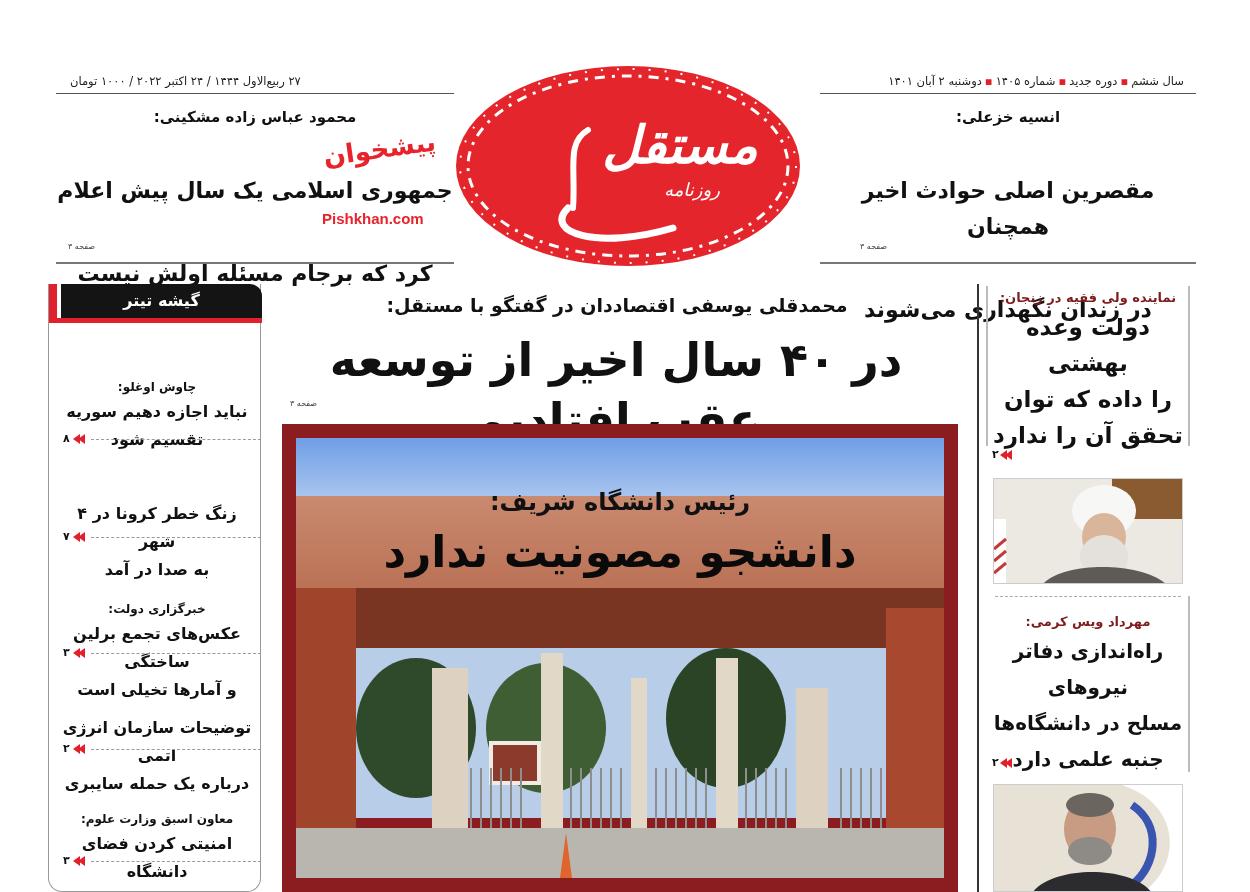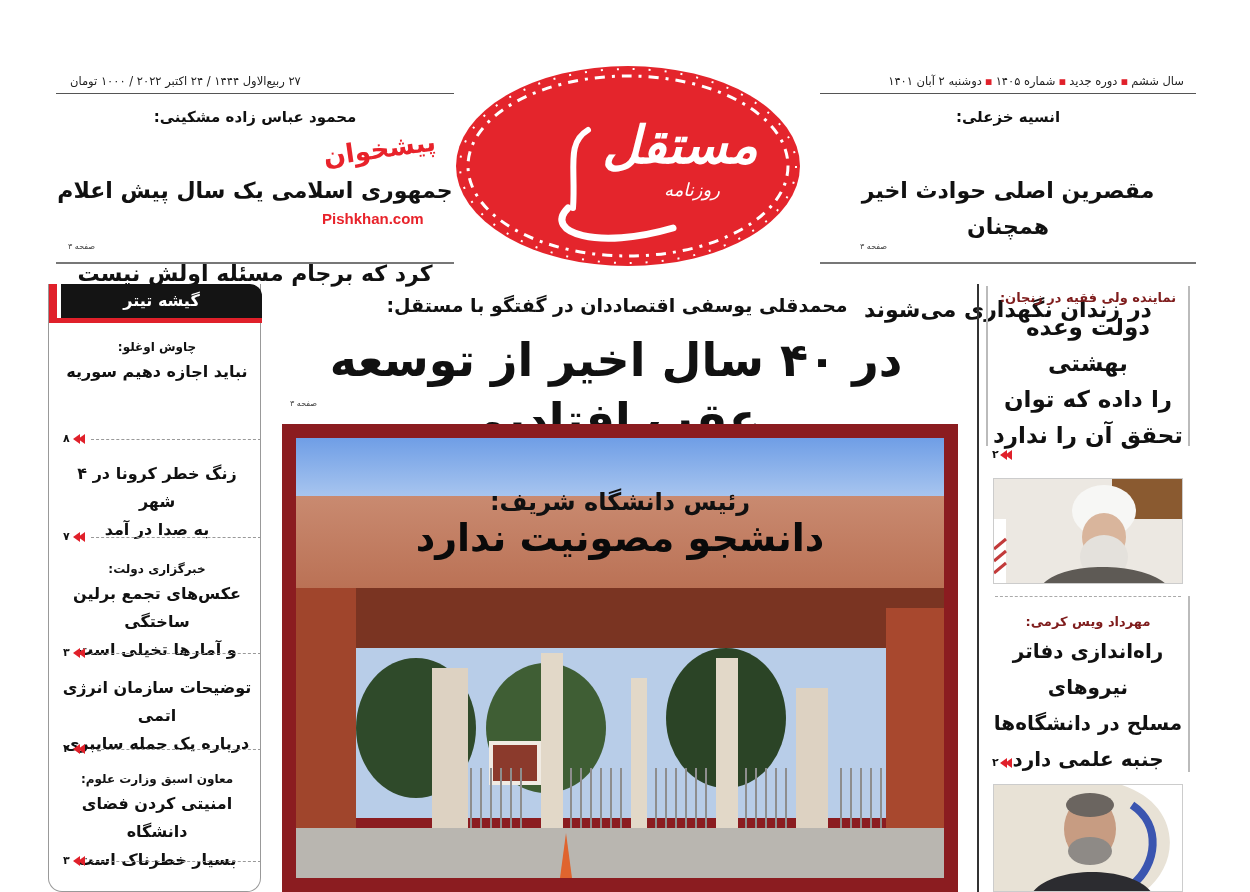--- a/index.html
+++ b/index.html
@@ -33,39 +33,39 @@
   .watermark .wm-en { position: absolute; left: 4px; top: 76px; font-family: "Liberation Sans", sans-serif; font-size: 15px; color: #e8232b; font-weight: bold; }
 
   
   .gisheh { position: absolute; left: 48px; top: 284px; width: 213px; height: 608px;
     border-left: 1.5px solid #999; border-right: 1.5px solid #999; border-bottom: 1.5px solid #999; border-radius: 0 0 14px 14px; }
   .gisheh-head { position: absolute; left: 0; top: 0; width: 213px; height: 40px; padding-left: 40px; }
   .gisheh-head .black { position: absolute; left: 12px; right: 0; top: 0; height: 34px; background: #141414; border-radius: 0 12px 0 0;
     color: #fff; font-weight: bold; font-size: 16px; text-align: center; line-height: 34px; letter-spacing: 1px; }
   .gisheh-head .red-tab { position: absolute; left: 0; top: 0; width: 8px; height: 34px; background: #e0202a; }
   .gisheh-head .red-bar { position: absolute; left: 0; right: 0; top: 34px; height: 5px; background: #e0202a; }
-  .g-item { position: absolute; left: 8px; width: 200px; text-align: center; }
+  .g-item { position: absolute; left: 8px; width: 200px; text-align: center; margin-top: 40px; }
   .g-item .kicker { font-weight: bold; font-size: 12px; margin-bottom: 4px; }
   .g-item .title { font-weight: bold; font-size: 16px; line-height: 28px; letter-spacing: -0.4px; }
   .g-sep { position: absolute; left: 8px; width: 204px; height: 12px; direction: ltr; }
   .g-sep .num { position: absolute; left: 6px; top: -2px; font-size: 11px; font-weight: bold; }
   .g-sep .arrow { position: absolute; left: 16px; top: 0; width: 0; height: 0; border-top: 5px solid transparent; border-bottom: 5px solid transparent; border-right: 7px solid #e0202a; }
   .g-sep .arrow2 { left: 21px; }
   .g-sep .dash { position: absolute; left: 34px; right: 0; top: 5px; border-top: 1.5px dashed #999; }
 
   
   .main-kicker { position: absolute; left: 270px; top: 294px; width: 694px; text-align: center; font-weight: bold; font-size: 19px; }
   .main-title { position: absolute; left: 266px; top: 330px; width: 700px; text-align: center; font-weight: bold; font-size: 46px; letter-spacing: -1px; line-height: 60px; }
   .main-page-ref { position: absolute; left: 290px; top: 399px; font-size: 8px; color: #444; }
 
   .photo-frame { position: absolute; left: 282px; top: 424px; width: 676px; height: 468px; background: #8b1c20; }
   .photo { position: absolute; left: 14px; top: 14px; width: 648px; height: 440px; overflow: hidden; }
   .photo svg { display: block; }
   .photo-kicker { position: absolute; left: 0; width: 100%; top: 50px; text-align: center; font-weight: bold; font-size: 24px; color: #111; }
-  .photo-title { position: absolute; left: 0; width: 100%; top: 78px; text-align: center; font-weight: bold; font-size: 38px; color: #0a0a0a; letter-spacing: -1px; }
+  .photo-title { position: absolute; left: 0; width: 100%; top: 88px; text-align: center; font-weight: bold; font-size: 44px; color: #0a0a0a; letter-spacing: -1px; }
 
   
   .rcol-rule { position: absolute; left: 977px; top: 284px; width: 1.5px; height: 608px; background: #333; }
   .r-box { position: absolute; left: 986px; width: 204px; text-align: center; }
   .r-box .kicker { color: #7f1d1d; font-weight: bold; font-size: 13px; margin-bottom: 4px; }
   .r-box .title { font-weight: bold; font-size: 23px; line-height: 36px; letter-spacing: -0.5px; }
   .r-box-border { position: absolute; width: 1.5px; background: #bbb; }
   .r-num { position: absolute; left: 992px; width: 40px; height: 12px; direction: ltr; }
   .r-num .num { position: absolute; left: 0; top: -2px; font-size: 11px; font-weight: bold; }
   .r-num .arrow { position: absolute; left: 8px; top: 0; width: 0; height: 0; border-top: 5px solid transparent; border-bottom: 5px solid transparent; border-right: 7px solid #e0202a; }
@@ -125,20 +125,21 @@
 <div class="gisheh">
   <div class="gisheh-head">
     <div class="red-tab"></div>
     <div class="black">گیشه تیتر</div>
     <div class="red-bar"></div>
   </div>
 
   <div class="g-item" style="top:56px;">
     <div class="kicker">چاوش اوغلو:</div>
     <div class="title">نباید اجازه دهیم سوریه</div>
+    <div class="title">تقسیم شود</div>
   </div>
   <div class="g-sep" style="top:150px;">
     <span class="num">۸</span>
     <span class="arrow"></span>
     <span class="arrow arrow2"></span>
     <span class="dash"></span>
   </div>
 
   <div class="g-item" style="top:176px;">
     <div class="title">زنگ خطر کرونا در ۴ شهر</div>

